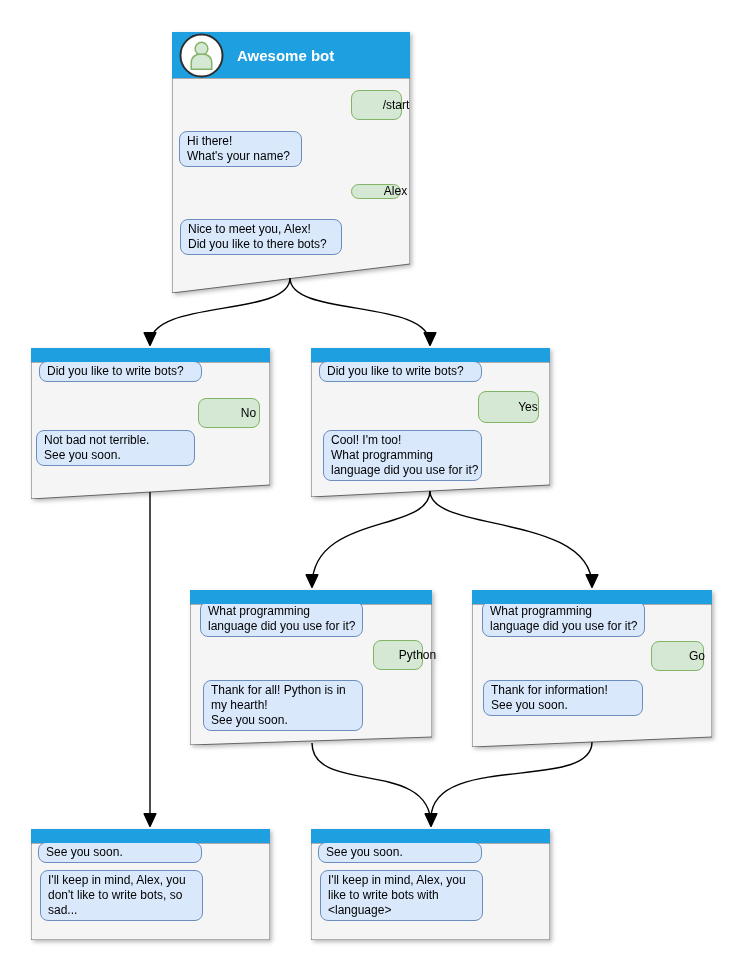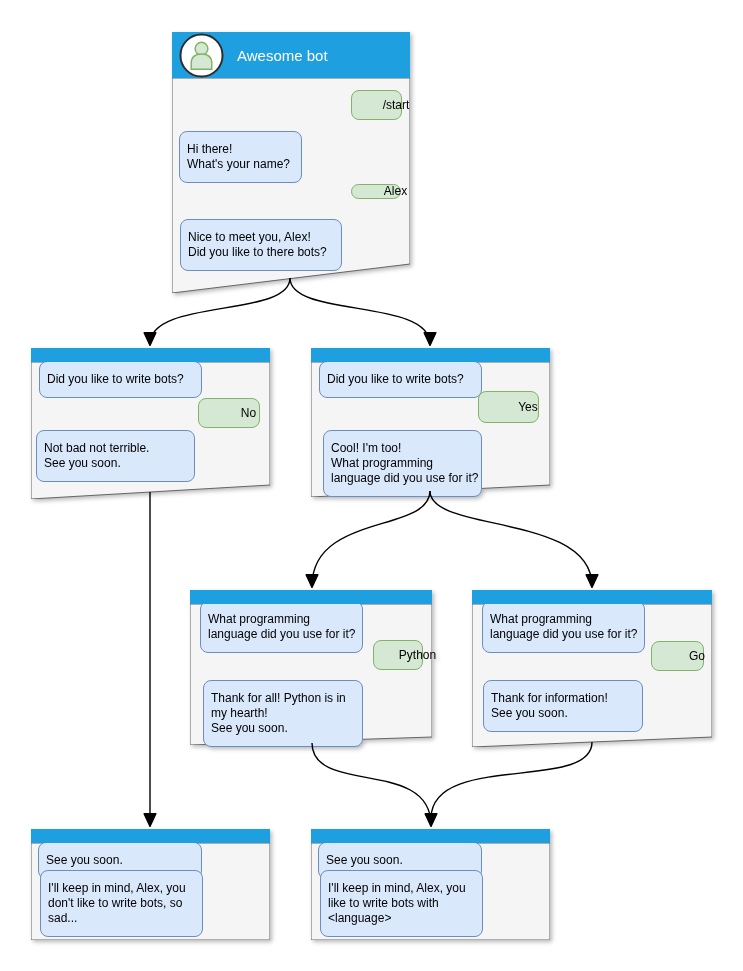--- a/index.html
+++ b/index.html
@@ -6,27 +6,27 @@
   .canvas {
     position:relative; width:743px; height:971px; background:#ffffff;
     font-family:"Liberation Sans", sans-serif; overflow:hidden;
   }
   .win { position:absolute; filter:drop-shadow(2px 2px 2px rgba(0,0,0,0.28)); }
   .frame { position:absolute; left:0; top:0; z-index:1; }
   .hdr {
     position:absolute; left:0; top:0; right:0; z-index:3;
     background:#1E9FE0; display:flex; align-items:center;
   }
-  .hdr .title { color:#ffffff; font-size:15px; font-weight:normal; margin-left:13px; }
+  .hdr .title { color:#ffffff; font-size:15px; font-weight:bold; margin-left:13px; }
   .avatar { margin-left:7px; display:flex; }
   .bub {
     position:absolute; z-index:2; box-sizing:border-box; border-radius:8px;
     font-size:12px; line-height:15px; color:#000; white-space:pre;
   }
-  .bub.bot { background:#DAE8FC; border:1px solid #6C8EBF; padding:10px 7px; }
+  .bub.bot { background:#DAE8FC; border:1px solid #6C8EBF; padding:2px 7px; }
   .bub.user {
     background:#D5E8D4; border:1px solid #82B366;
     display:flex; align-items:center; justify-content:center; text-align:center;padding-left:39px;
   }
   .overlay { position:absolute; left:0; top:0; z-index:10; pointer-events:none; }
 </style>
 </head>
 <body>
 
 <div class="canvas">

